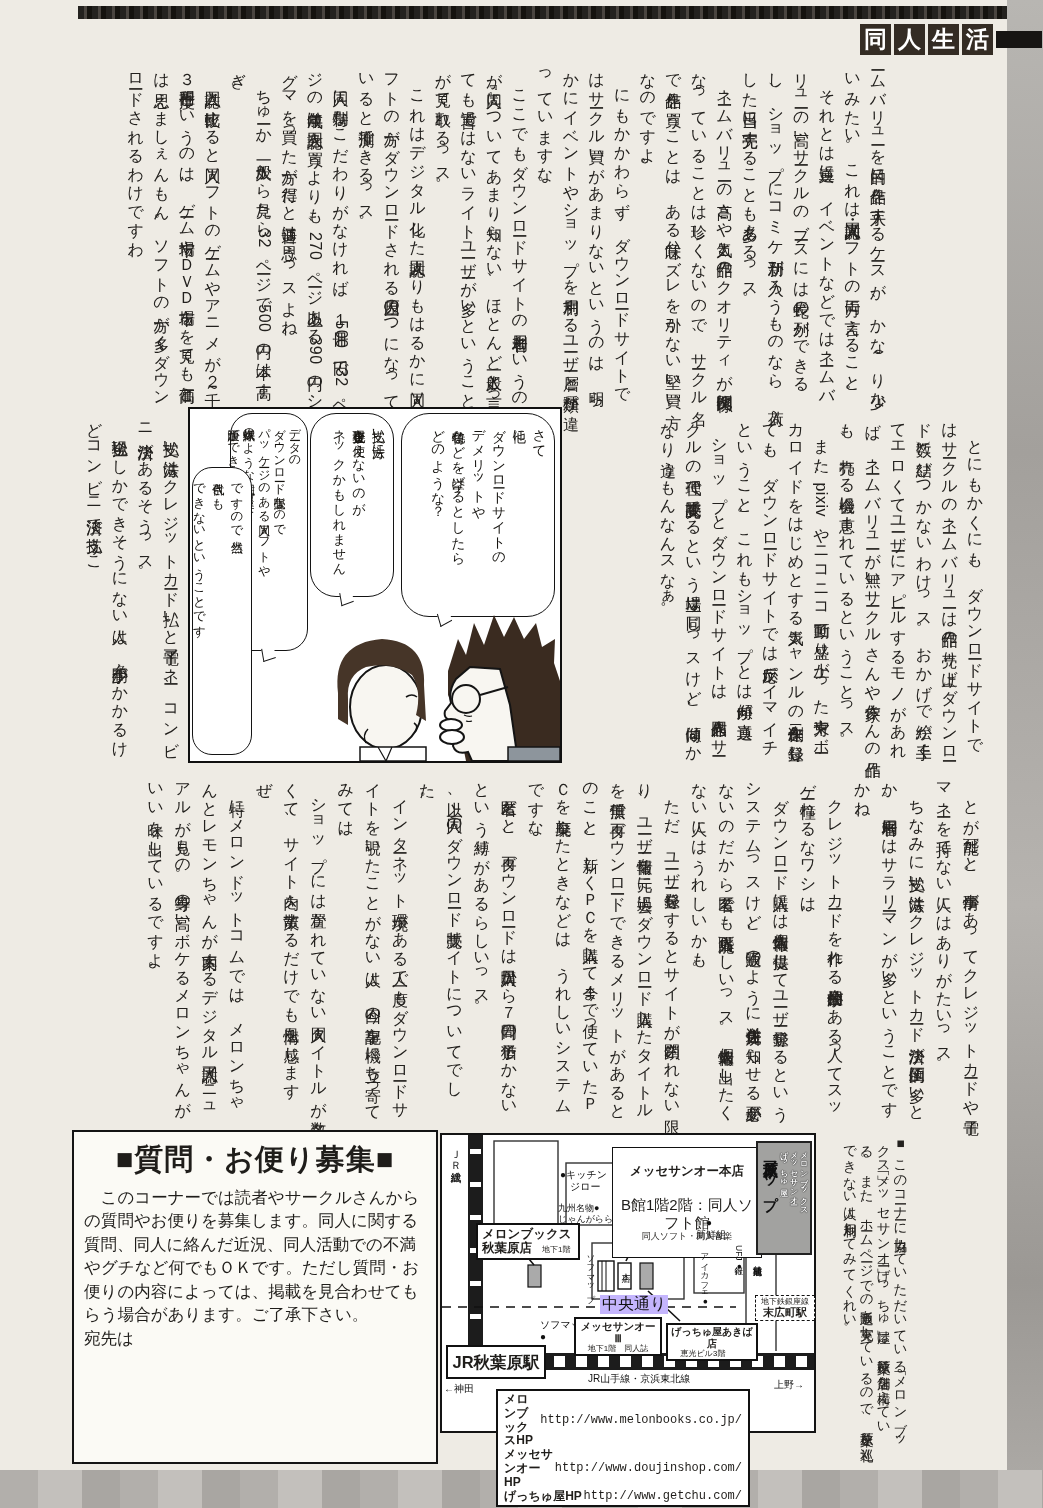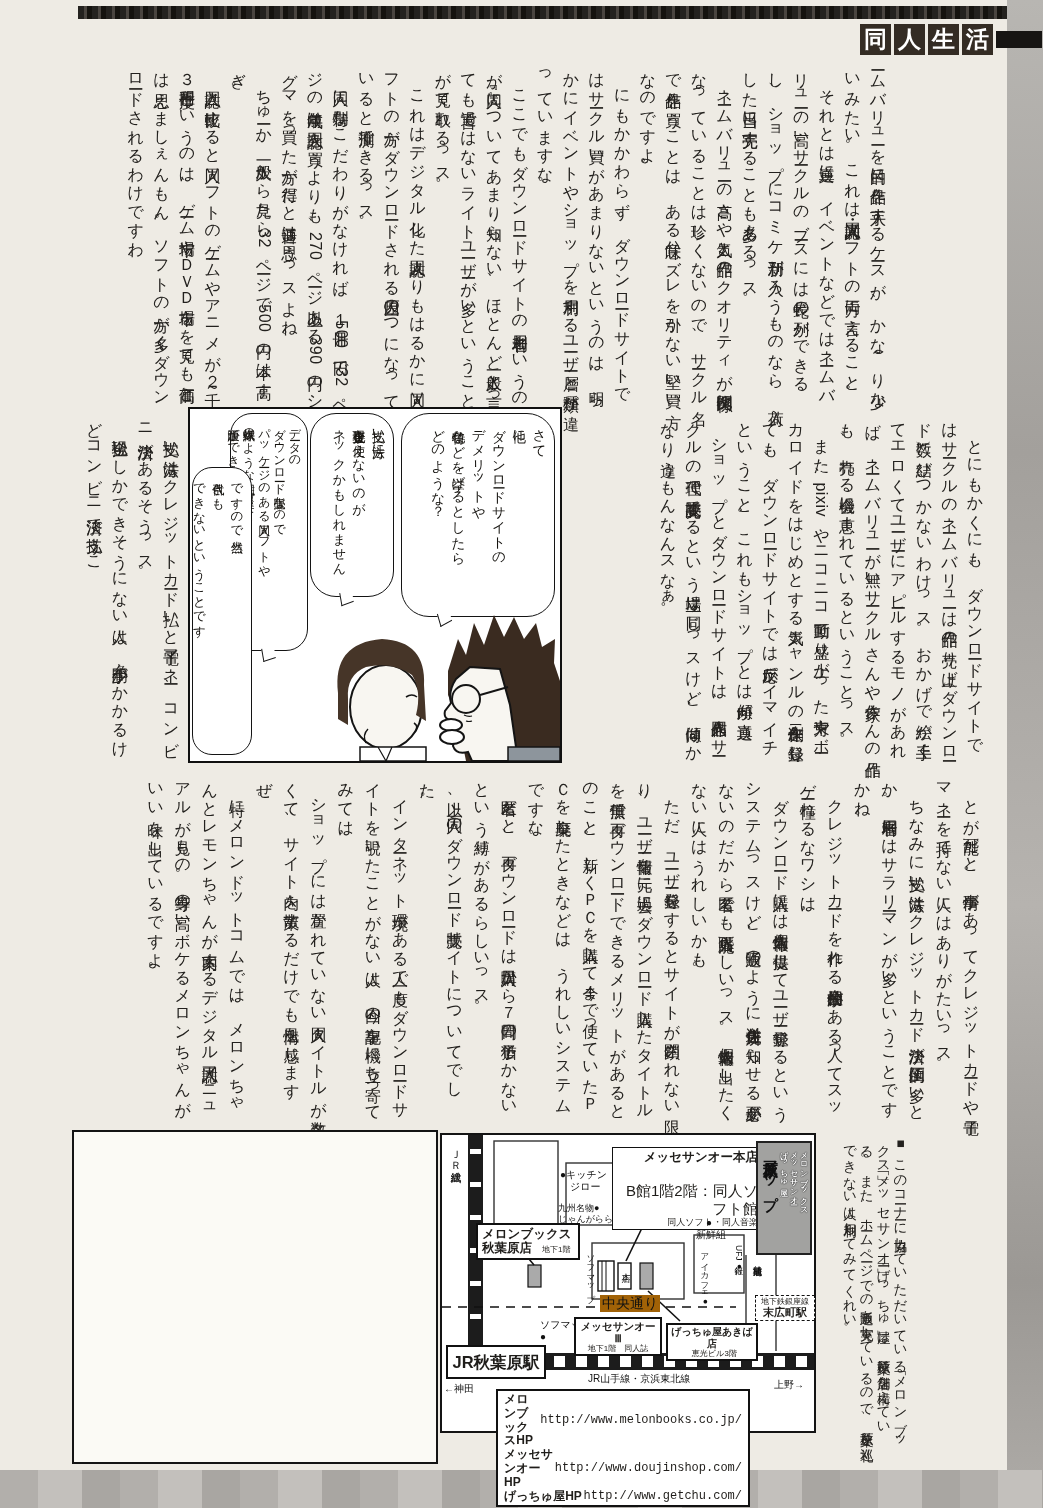--- a/index.html
+++ b/index.html
@@ -126,20 +126,23 @@
       <path d="M30,60 Q24,10 74,6 Q118,8 116,52 L118,88 L108,82 Q114,58 104,42 Q84,28 58,34 Q38,42 40,66 L40,92 L30,86 Z" fill="#463528"></path>
       <path d="M98,64 q6,-4 11,0" stroke="#141414" stroke-width="1.6" fill="none"></path>
       <path d="M106,90 q5,3 1,9" stroke="#141414" stroke-width="1.6" fill="none"></path>
       <path d="M60,96 q-6,6 -2,14" stroke="#141414" stroke-width="1.4" fill="none"></path>
       <rect x="52" y="114" width="66" height="14" fill="#fff" stroke="#141414" stroke-width="1.5"></rect>
       <path d="M70,114 l8,14 M84,114 l-6,14" stroke="#141414" stroke-width="1.2"></path>
     </svg>
   </div>
 
   <div id="letters">
+    <div class="ttl">■質問・お便り募集■</div>
+    <div class="bdy">　このコーナーでは読者やサークルさんからの質問やお便りを募集します。同人に関する質問、同人に絡んだ近況、同人活動での不満やグチなど何でもＯＫです。ただし質問・お便りの内容によっては、掲載を見合わせてもらう場合があります。ご了承下さい。
+宛先は</div>
   </div>
 
   <div class="vtext" style="left:820px;top:1136px;width:88px;height:312px;font-size:13.5px;line-height:1.25;letter-spacing:0;">■このコーナーに協力していただいている「メロンブックス」「メッセサンオー」「げっちゅ屋」は、秋葉原に店舗を構えている。また、ホームページでの通販も充実しているので、秋葉原を巡礼できない人は利用してみてくれい。</div>
 
   <div id="map">
     <svg width="372" height="296" viewBox="0 0 372 296" style="position:absolute;left:0;top:0;">
       <rect x="26" y="0" width="15" height="216" fill="#1c1c1c"></rect>
       <rect x="28" y="14" width="11" height="5" fill="#fff"></rect>
         <rect x="28" y="47" width="11" height="5" fill="#fff"></rect>
       <rect x="28" y="80" width="11" height="5" fill="#fff"></rect>
@@ -189,51 +192,51 @@
 じゃんがららあめん</div>
 
     <div class="mbox" style="left:34px;top:88px;width:104px;padding:2px 4px;border-width:2.5px;text-align:left;">
       <div style="font-weight:bold;font-size:12.5px;">メロンブックス</div>
       <div style="display:flex;align-items:baseline;gap:10px;">
         <span style="font-weight:bold;font-size:12.5px;">秋葉原店</span>
         <span style="font-size:8px;">地下1階</span>
       </div>
     </div>
 
-    <div class="mbox" style="left:170px;top:12px;width:150px;padding:2px 3px;border-width:1.6px;text-align:right;">
+    <div class="mbox" style="left:170px;top:12px;width:150px;padding:16px 3px;border-width:1.6px;">
       <div style="font-weight:bold;font-size:12.5px;">メッセサンオー本店</div>
       <div style="font-size:15px;margin-top:18px;">B館1階2階：同人ソフト館</div>
       <div style="font-size:9px;">同人ソフト・同人音楽</div>
     </div>
 
     <div class="mlabel" style="left:254px;top:82px;font-size:10px;">　●
 新鮮組</div>
     <div class="mvert" style="left:144px;top:114px;font-size:8.5px;">ソフマップ</div>
     <div class="mvert" style="left:178px;top:131px;font-size:9px;background:#fff;">本店</div>
     <div class="mvert" style="left:258px;top:112px;font-size:8.5px;">アイカフェ●</div>
     <div class="mvert" style="left:292px;top:110px;font-size:8.5px;">UFJ銀行●</div>
     <div class="mvert" style="left:310px;top:124px;font-size:9.5px;">蔵前橋通り</div>
-    <div class="mlabel" style="left:158px;top:160px;font-size:14px;background:#a16207;padding:0 2px;">中央通り</div>
+    <div class="mlabel" style="left:158px;top:160px;font-size:16px;background:#c4b5fd;padding:0 2px;">中央通り</div>
 
     <div class="mbox" style="left:298px;top:160px;width:60px;border:1.6px dashed #111;padding:1px;margin-left:15px;">
       <div style="font-size:8px;">地下鉄銀座線</div>
       <div style="font-size:11px;font-weight:bold;">末広町駅</div>
     </div>
 
     <div class="mlabel" style="left:98px;top:184px;font-size:10px;background:#fff;">ソフマップ
 ●</div>
 
     <div class="mbox" style="left:132px;top:182px;width:88px;border-width:2.5px;padding:1px;">
       <div style="font-weight:bold;font-size:10.5px;">メッセサンオーⅢ</div>
       <div style="font-size:8px;">地下1階　同人誌</div>
     </div>
 
     <div class="mbox" style="left:224px;top:188px;width:92px;border-width:2.5px;padding:1px;">
       <div style="font-weight:bold;font-size:10px;">げっちゅ屋あきば店</div>
-      <div style="font-size:8px;text-align:right;padding-right:18px;font-family:Liberation Mono, monospace;">恵光ビル3階</div>
+      <div style="font-size:8px;text-align:center;padding-right:18px;font-family:Liberation Mono, monospace;">恵光ビル3階</div>
     </div>
 
     <div class="mbox" style="left:4px;top:210px;width:100px;height:34px;border-width:2.5px;display:flex;align-items:center;justify-content:center;">
       <span style="font-weight:800;font-size:16.5px;">JR秋葉原駅</span>
     </div>
 
     <div class="mlabel" style="left:2px;top:248px;font-size:10px;">←神田</div>
     <div class="mlabel" style="left:146px;top:238px;font-size:10px;">JR山手線・京浜東北線</div>
     <div class="mlabel" style="left:332px;top:244px;font-size:10px;">上野→</div>
 

